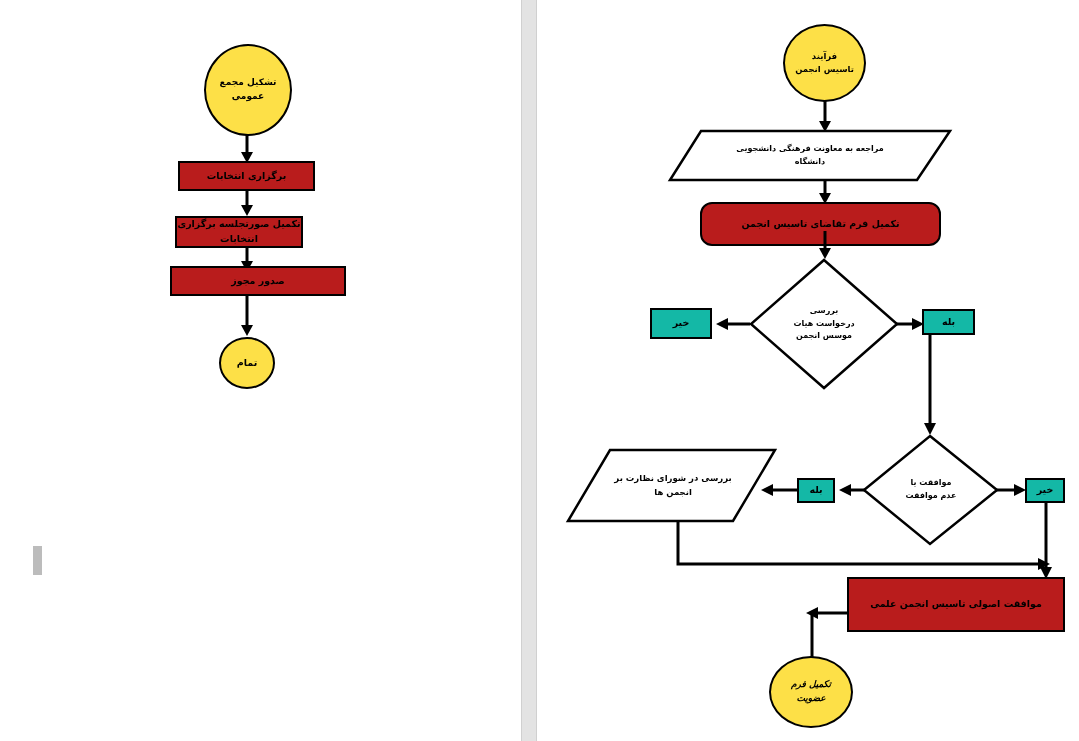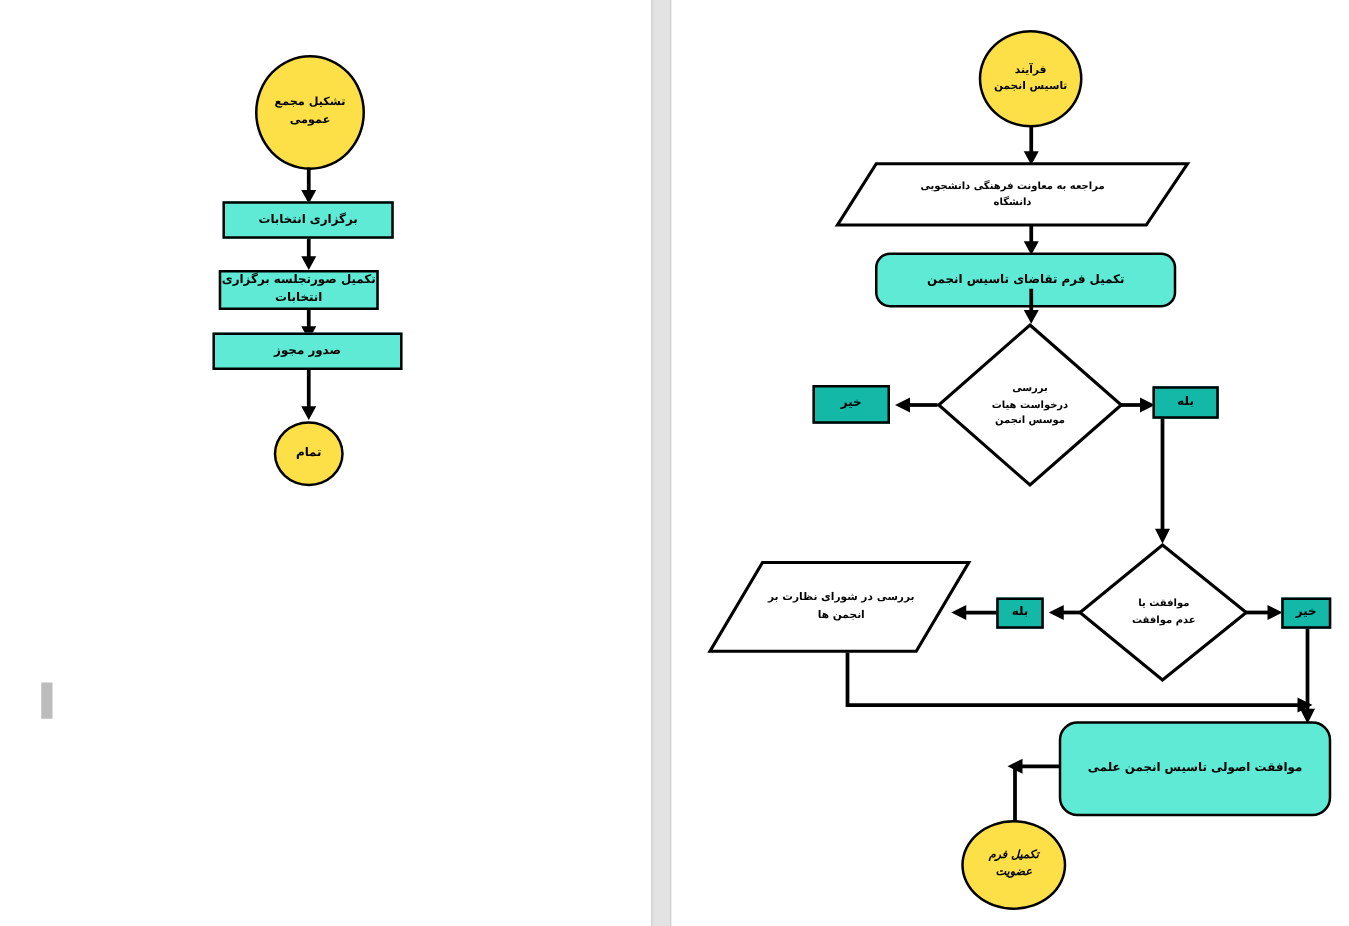--- a/index.html
+++ b/index.html
@@ -34,21 +34,21 @@
     justify-content: center;
     text-align: center;
     color: #000000;
     font-weight: bold;
     direction: rtl;
     line-height: 1.55;
     white-space: pre-line;
   }
   .rect {
     border: 2.5px solid #000000;
-    background: #5eead4;
+    background: #b91c1c;
   }
   .thin-rect {
     border: 2px solid #000000;
     background: #14b8a6;
   }
   .ellipse {
     border: 2.5px solid #000000;
     background: #fde047;
     border-radius: 50%;
   }
@@ -105,21 +105,21 @@
       <polygon class="head" points="1,14 13,14 7,25"></polygon>
     </svg>
 
     <div class="node rect" style="left:175px; top:216px; width:128px; height:32px; font-size:9.5px;">تکمیل صورتجلسه برگزاری انتخابات</div>
 
     <svg class="conn" style="left:240px; top:248px; width:14px; height:26px;">
       <line x1="7" y1="0" x2="7" y2="15"></line>
       <polygon class="head" points="1,13 13,13 7,24"></polygon>
     </svg>
 
-    <div class="node rect" style="left:170px; top:266px; width:152px; height:30px; font-size:9.5px;">صدور مجوز</div>
+    <div class="node rect" style="left:170px; top:266px; width:176px; height:30px; font-size:9.5px;">صدور مجوز</div>
 
     <svg class="conn" style="left:240px; top:296px; width:14px; height:42px;">
       <line x1="7" y1="0" x2="7" y2="31"></line>
       <polygon class="head" points="1,29 13,29 7,40"></polygon>
     </svg>
 
     <div class="node ellipse" style="left:219px; top:337px; width:56px; height:52px; font-size:9.5px;">تمام</div>
   </div>
 
   <div>
@@ -206,21 +206,21 @@
     <svg class="conn" style="left:670px; top:520px; width:390px; height:60px;">
       <path d="M 8 2 L 8 44 L 372 44"></path>
       <polygon class="head" points="368,38 368,50 380,44"></polygon>
     </svg>
 
     <svg class="conn" style="left:1038px; top:503px; width:20px; height:80px;">
       <line x1="8" y1="0" x2="8" y2="66"></line>
       <polygon class="head" points="2,64 14,64 8,76"></polygon>
     </svg>
 
-    <div class="node rect" style="left:847px; top:577px; width:218px; height:76px; font-size:9.5px;border-radius:15px;">موافقت اصولی تاسیس انجمن علمی</div>
+    <div class="node rect" style="left:847px; top:577px; width:218px; height:55px; font-size:9.5px;">موافقت اصولی تاسیس انجمن علمی</div>
 
     <svg class="conn" style="left:802px; top:605px; width:52px; height:55px;">
       <path d="M 46 8 L 10 8 L 10 53"></path>
       <polygon class="head" points="16,2 16,14 4,8"></polygon>
     </svg>
 
     <div class="node ellipse" style="left:769px; top:656px; width:84px; height:72px; font-size:9px;font-style:italic;">تکمیل فرم
 عضویت</div>
   </div>
 

